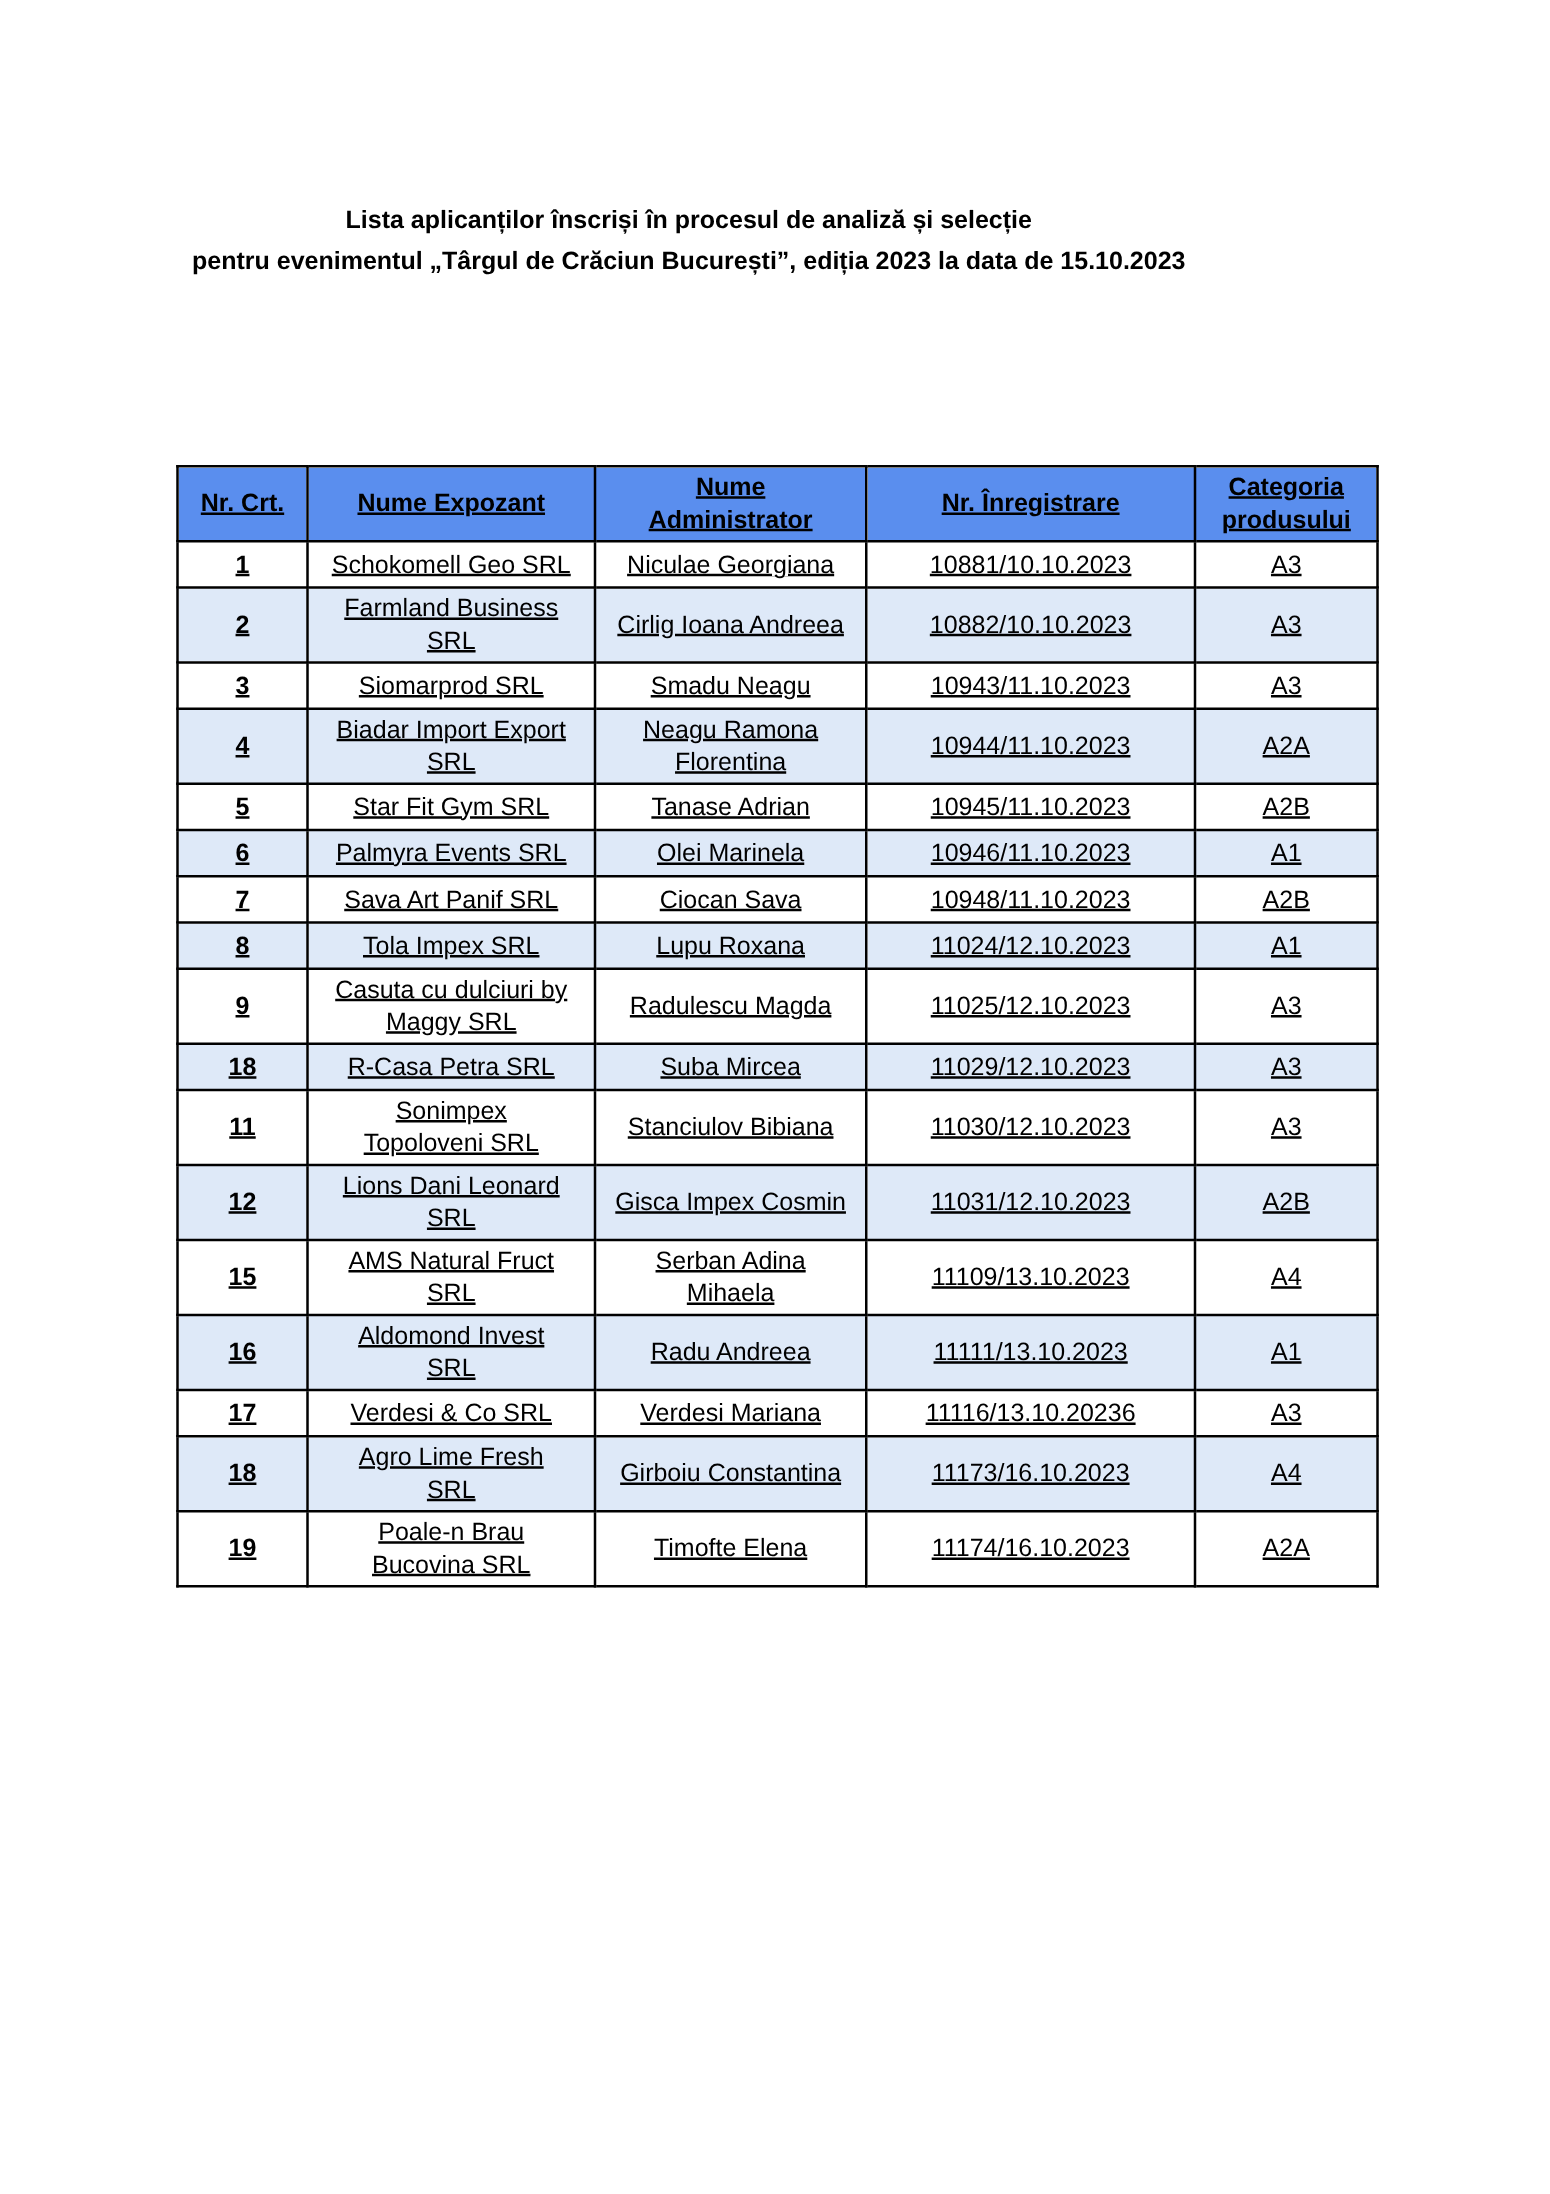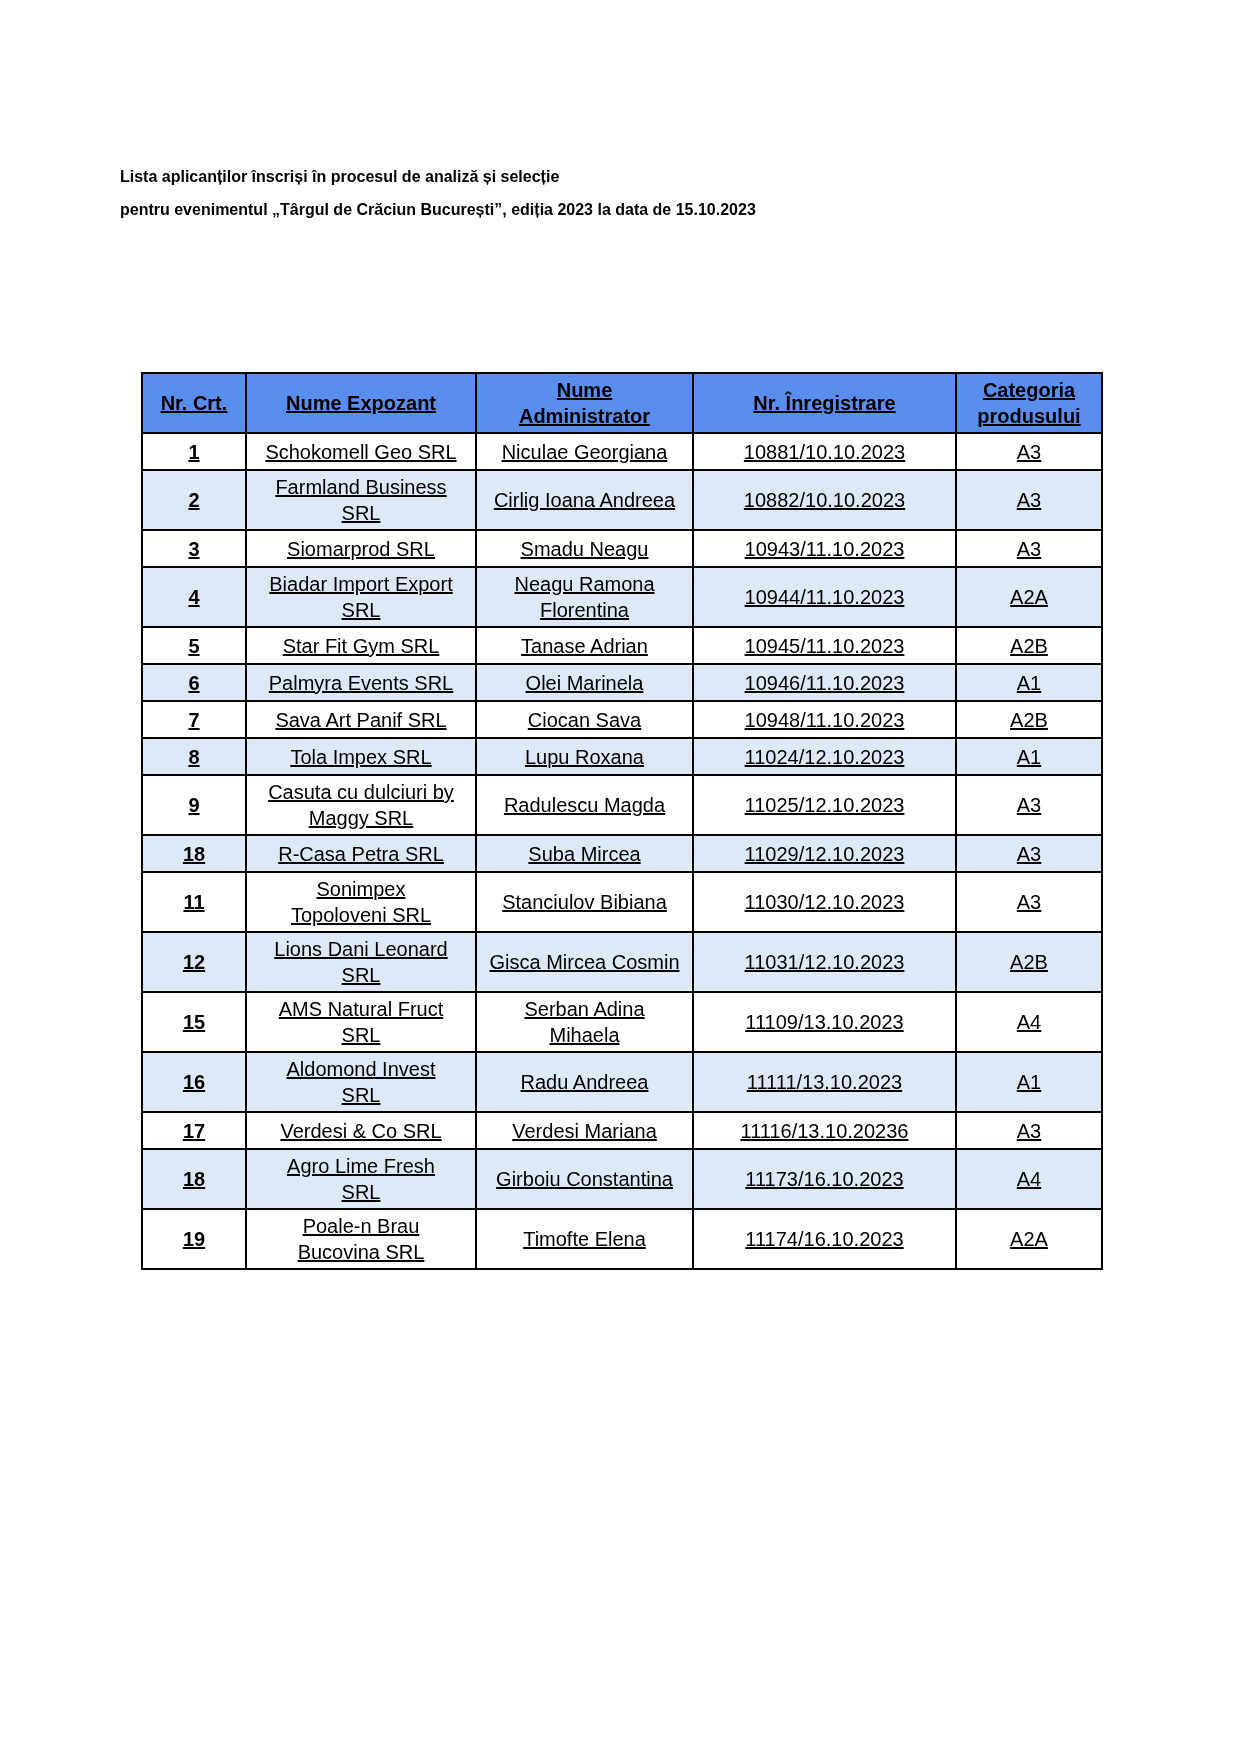--- a/index.html
+++ b/index.html
@@ -13,21 +13,22 @@
     height: 1755px;
     background: #ffffff;
     font-family: "Liberation Sans", "DejaVu Sans", sans-serif;
     color: #000000;
   }
   .title-block {
     position: absolute;
     top: 160px;
     left: 120px;
     width: 862px;
-    font-size: 16px;
+    text-align: center;
+    font-size: 20px;
     font-weight: bold;
     line-height: 33px;
   }
   .section-title {
     position: absolute;
     top: 306px;
     left: 120px;
     width: 862px;
     text-align: center;
     font-size: 20px;
@@ -175,21 +176,21 @@
         <td>Sonimpex
 Topoloveni SRL</td>
         <td>Stanciulov Bibiana</td>
         <td>11030/12.10.2023</td>
         <td>A3</td>
       </tr>
       <tr class="even">
         <td class="nr">12</td>
         <td>Lions Dani Leonard
 SRL</td>
-        <td>Gisca Mircea Cosmin</td>
+        <td>Gisca Impex Cosmin</td>
         <td>11031/12.10.2023</td>
         <td>A2B</td>
       </tr>
       <tr class="odd">
         <td class="nr">15</td>
         <td>AMS Natural Fruct
 SRL</td>
         <td>Serban Adina
 Mihaela</td>
         <td>11109/13.10.2023</td>

